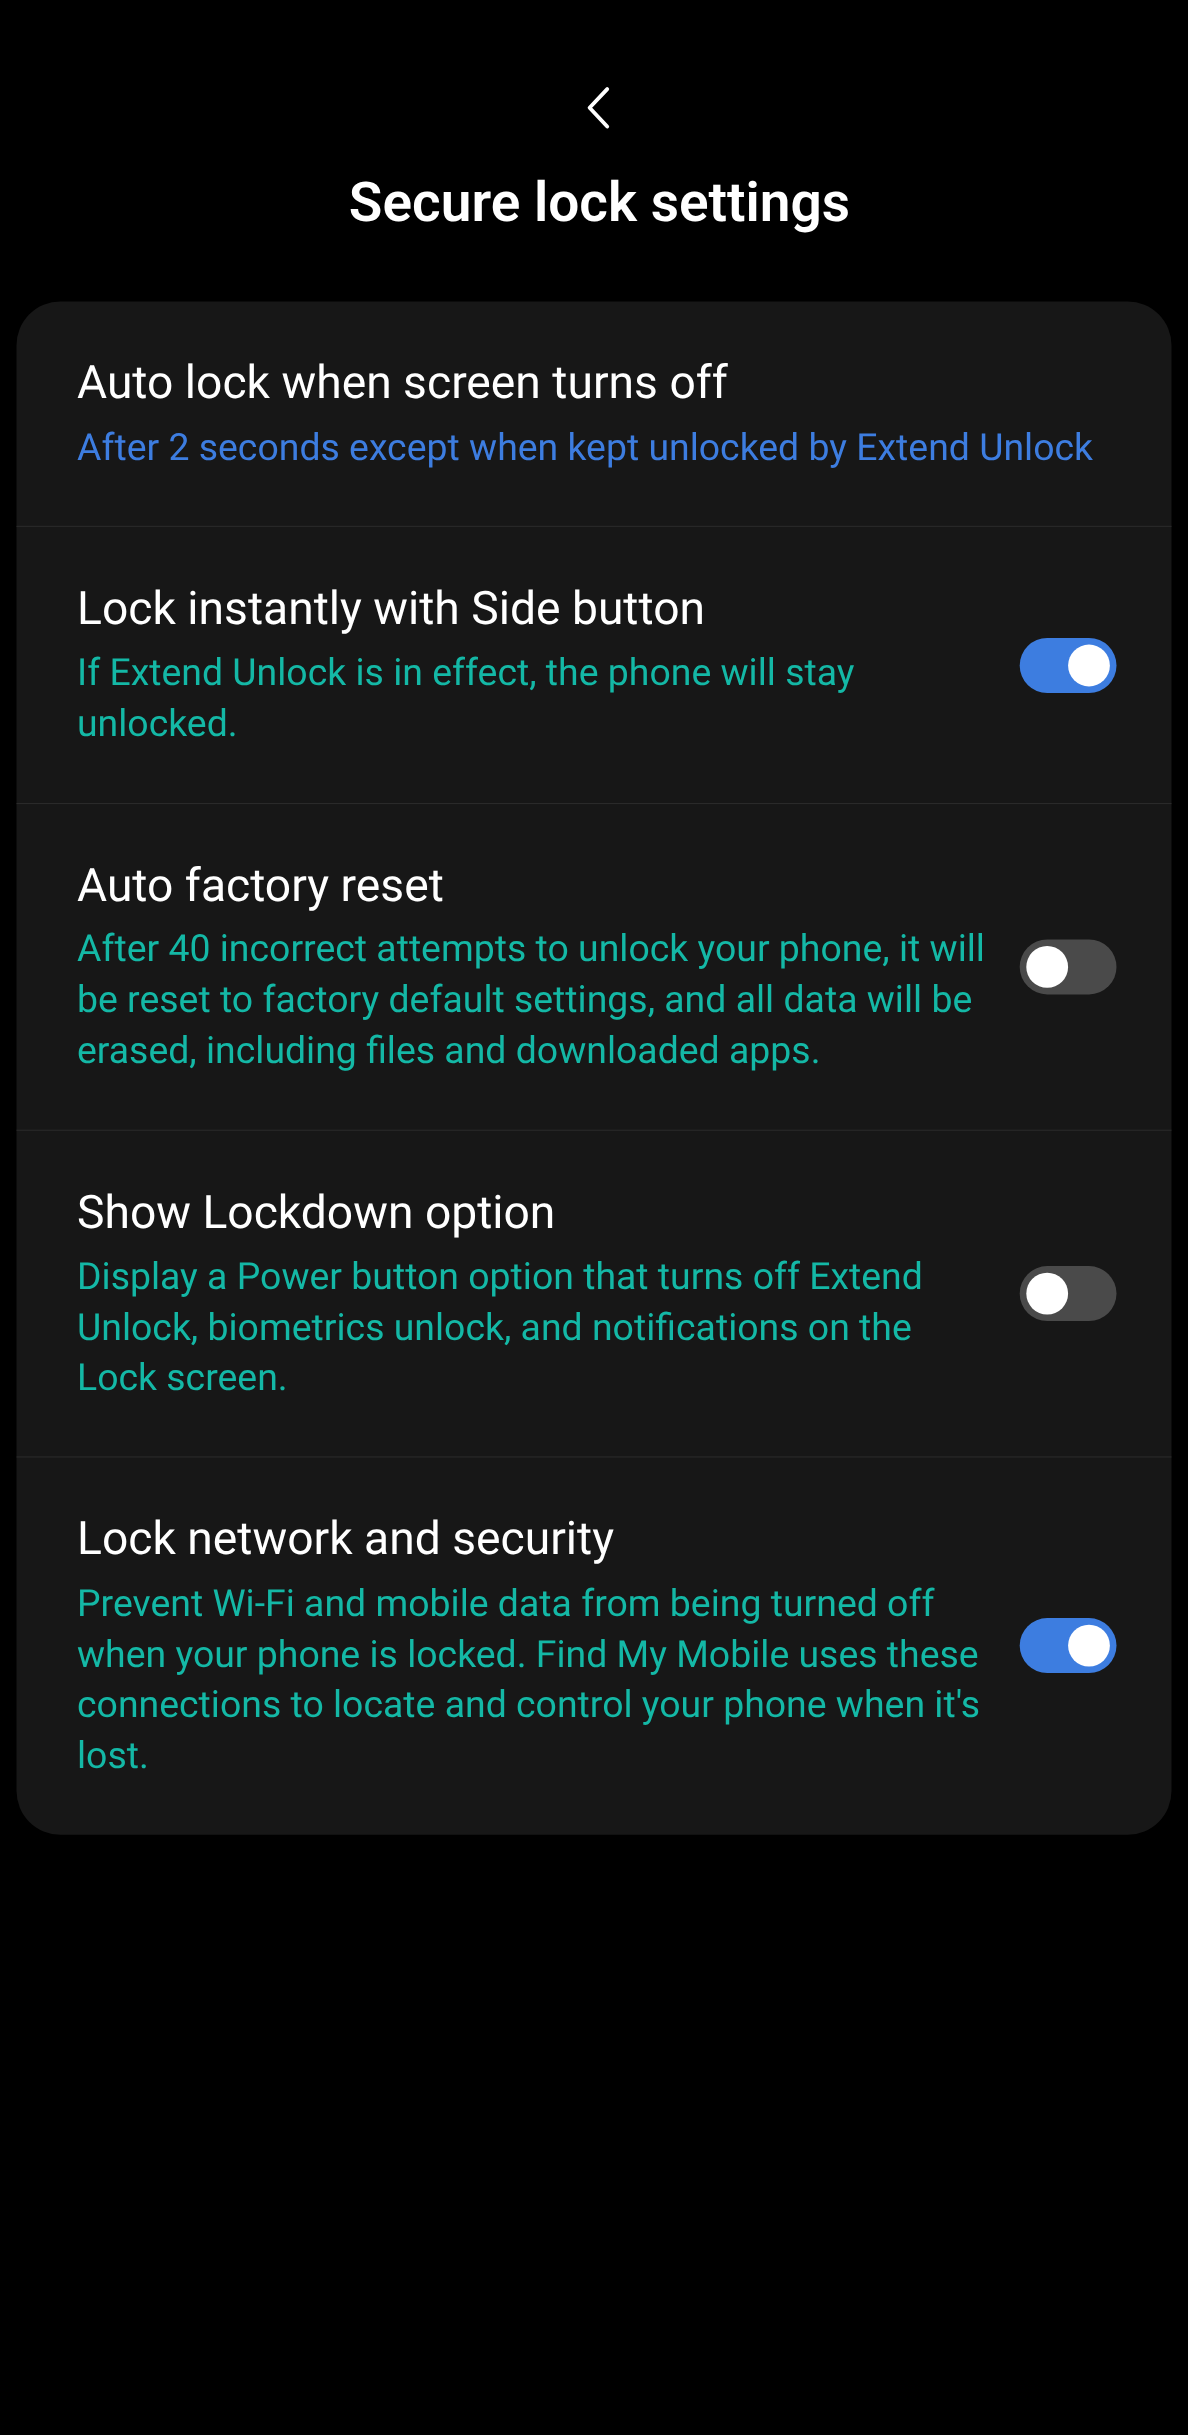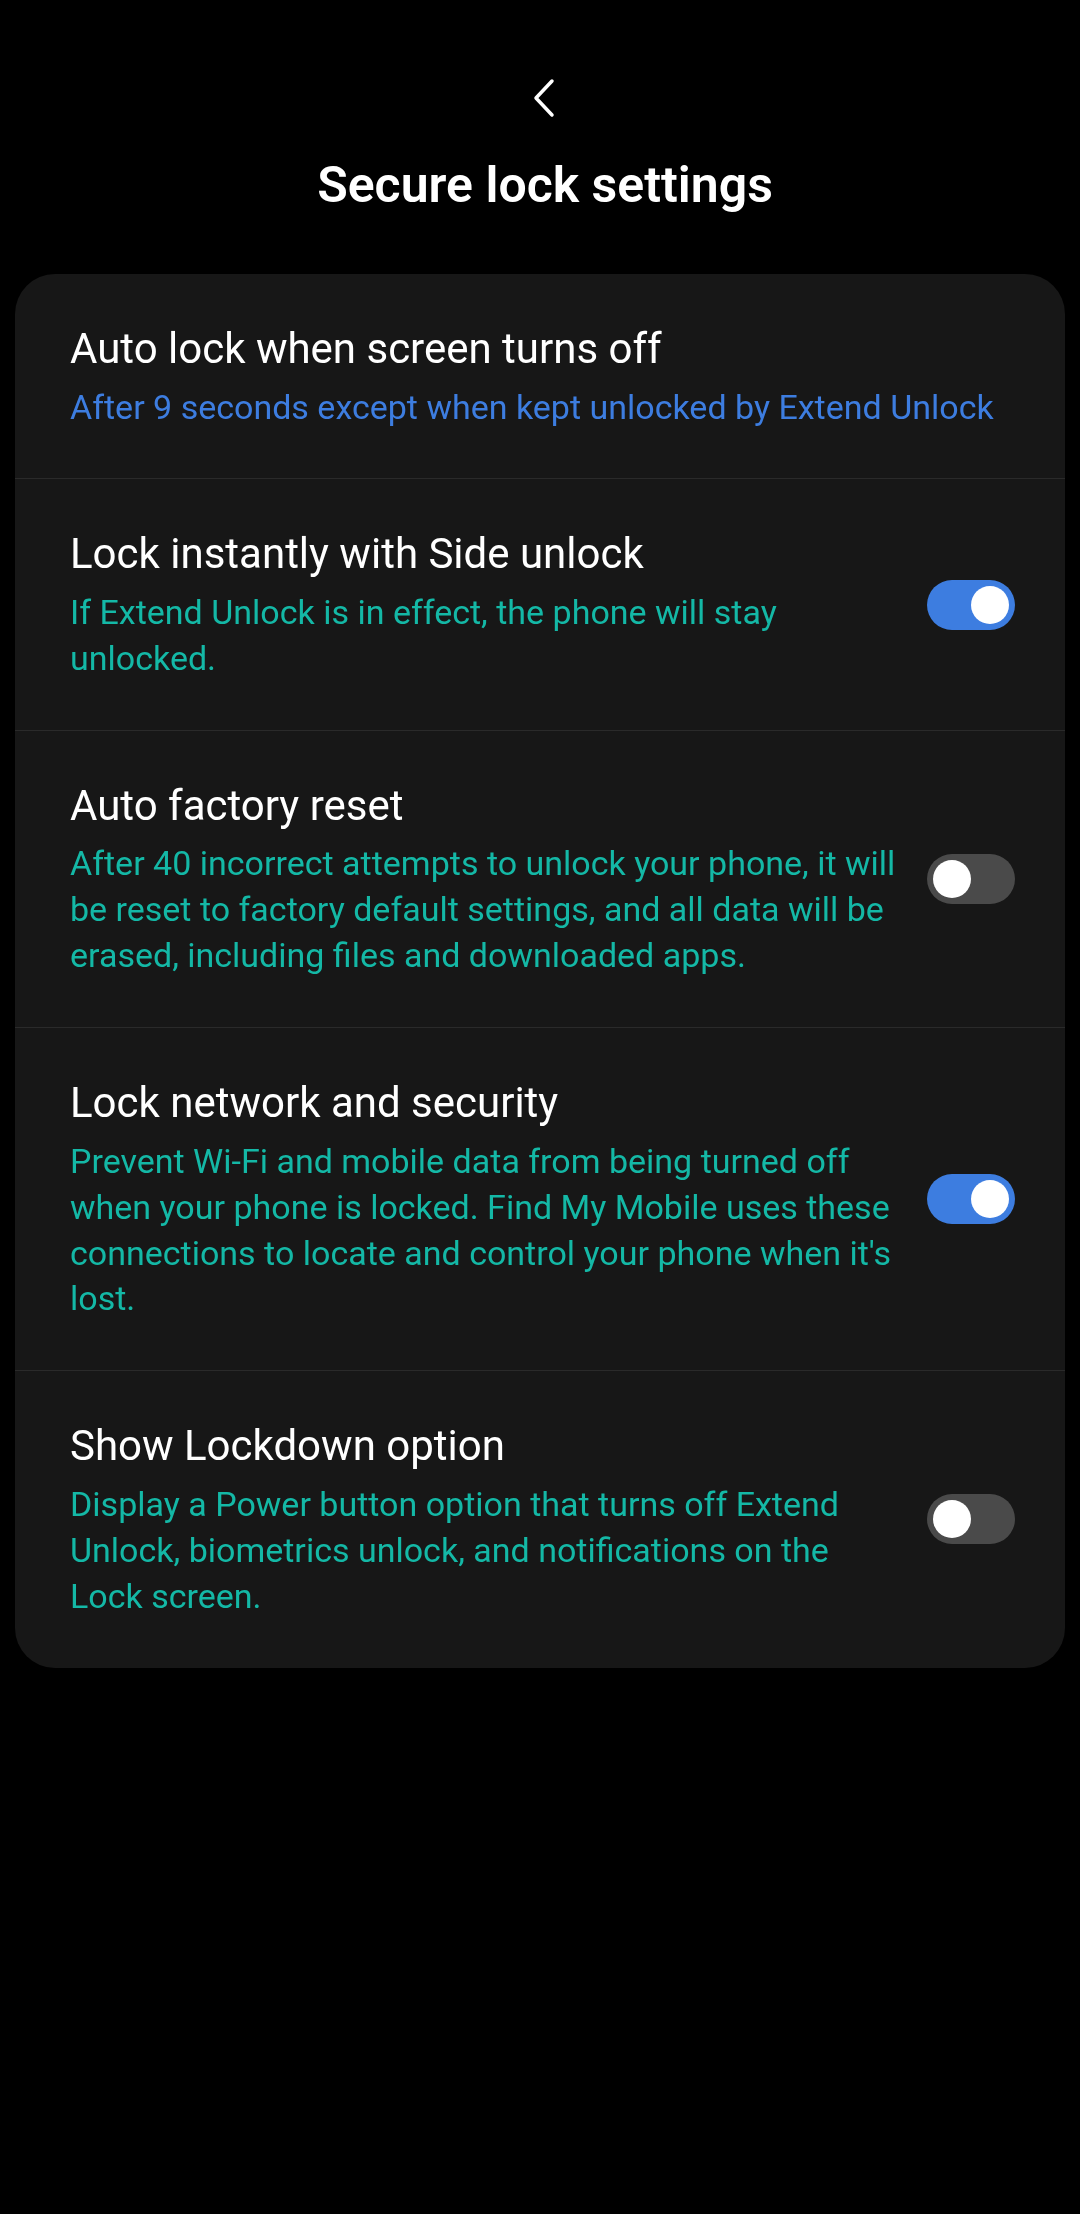--- a/index.html
+++ b/index.html
@@ -112,57 +112,57 @@
     </svg>
   </div>
   <h1 class="page-title">Secure lock settings</h1>
 </div>
 
 <div class="card">
 
   <div class="setting-row">
     <div class="setting-text">
       <div class="setting-title">Auto lock when screen turns off</div>
-      <div class="setting-subtitle accent">After 9 seconds except when kept unlocked by Extend Unlock</div>
+      <div class="setting-subtitle accent">After 2 seconds except when kept unlocked by Extend Unlock</div>
     </div>
   </div>
 
   <div class="setting-row">
     <div class="setting-text">
-      <div class="setting-title">Lock instantly with Side unlock</div>
+      <div class="setting-title">Lock instantly with Side button</div>
       <div class="setting-subtitle">If Extend Unlock is in effect, the phone will stay unlocked.</div>
     </div>
     <div class="toggle on">
       <div class="toggle-knob"></div>
     </div>
   </div>
 
   <div class="setting-row">
     <div class="setting-text">
       <div class="setting-title">Auto factory reset</div>
       <div class="setting-subtitle">After 40 incorrect attempts to unlock your phone, it will be reset to factory default settings, and all data will be erased, including files and downloaded apps.</div>
     </div>
     <div class="toggle off">
       <div class="toggle-knob"></div>
     </div>
   </div>
 
   <div class="setting-row">
     <div class="setting-text">
+      <div class="setting-title">Show Lockdown option</div>
+      <div class="setting-subtitle">Display a Power button option that turns off Extend Unlock, biometrics unlock, and notifications on the Lock screen.</div>
+    </div>
+    <div class="toggle off">
+      <div class="toggle-knob"></div>
+    </div>
+  </div>
+
+  <div class="setting-row">
+    <div class="setting-text">
       <div class="setting-title">Lock network and security</div>
       <div class="setting-subtitle">Prevent Wi-Fi and mobile data from being turned off when your phone is locked. Find My Mobile uses these connections to locate and control your phone when it's lost.</div>
     </div>
     <div class="toggle on">
       <div class="toggle-knob"></div>
     </div>
   </div>
 
-  <div class="setting-row">
-    <div class="setting-text">
-      <div class="setting-title">Show Lockdown option</div>
-      <div class="setting-subtitle">Display a Power button option that turns off Extend Unlock, biometrics unlock, and notifications on the Lock screen.</div>
-    </div>
-    <div class="toggle off">
-      <div class="toggle-knob"></div>
-    </div>
-  </div>
-
 </div>
 
 </body></html>

